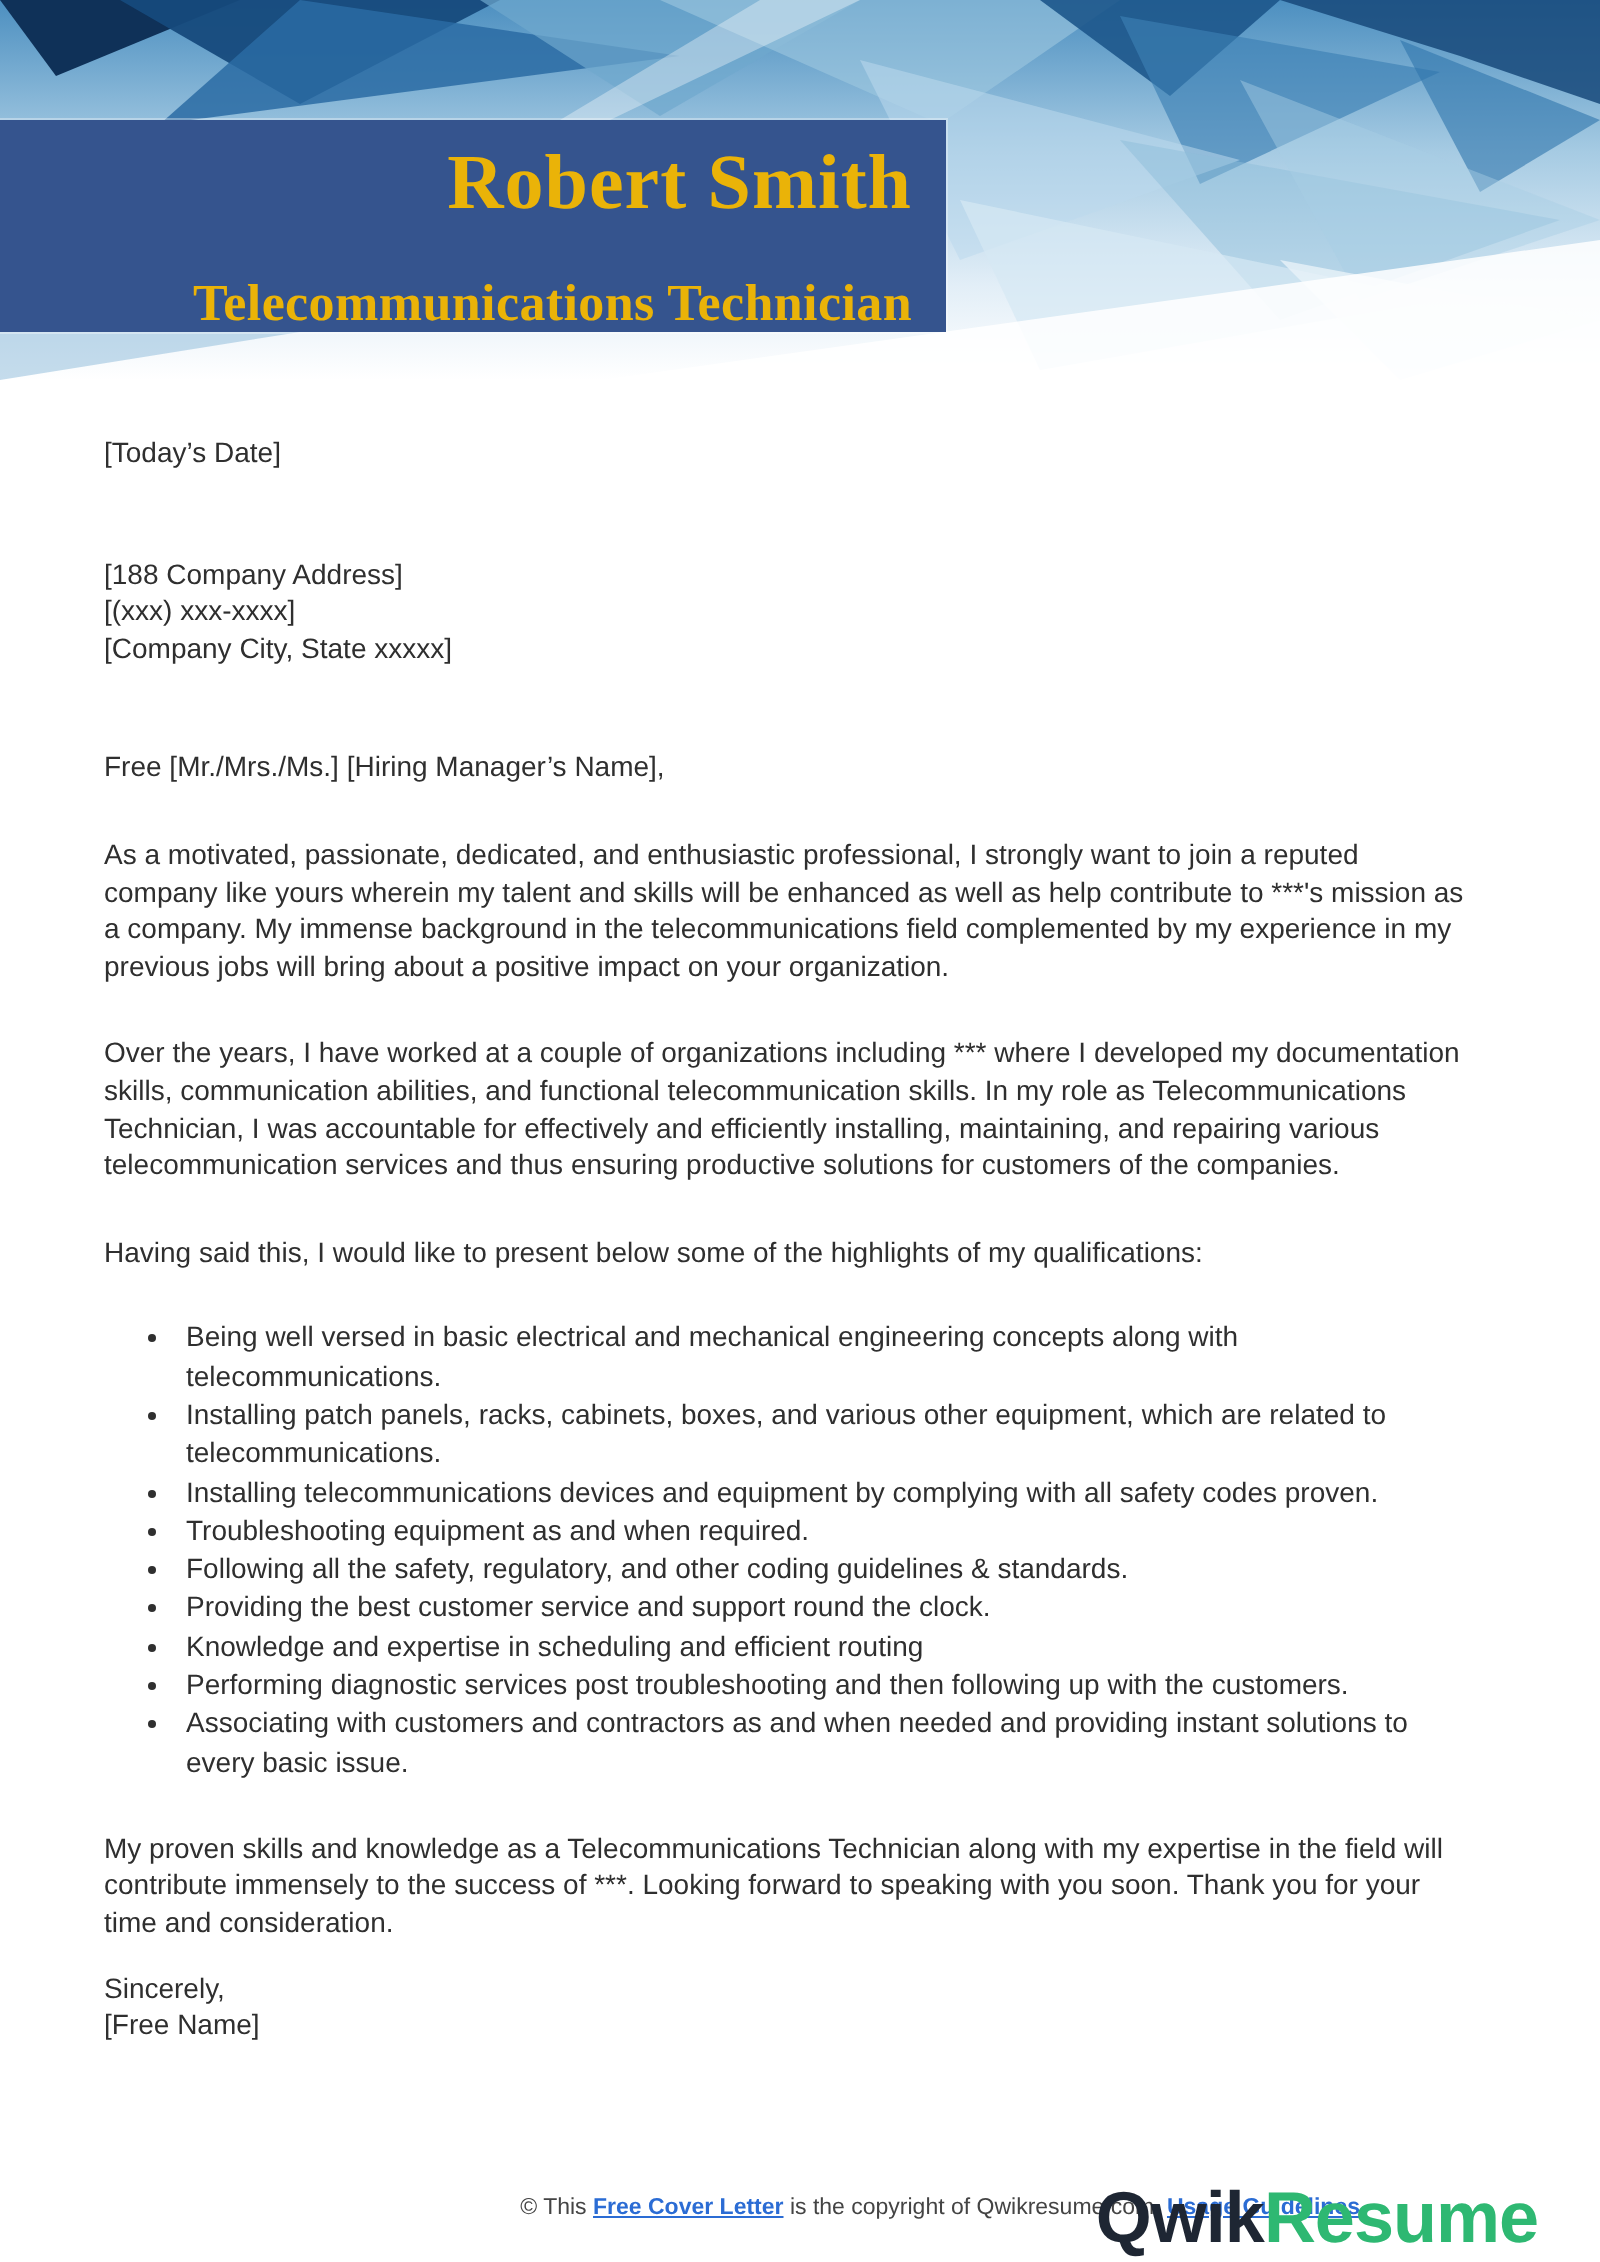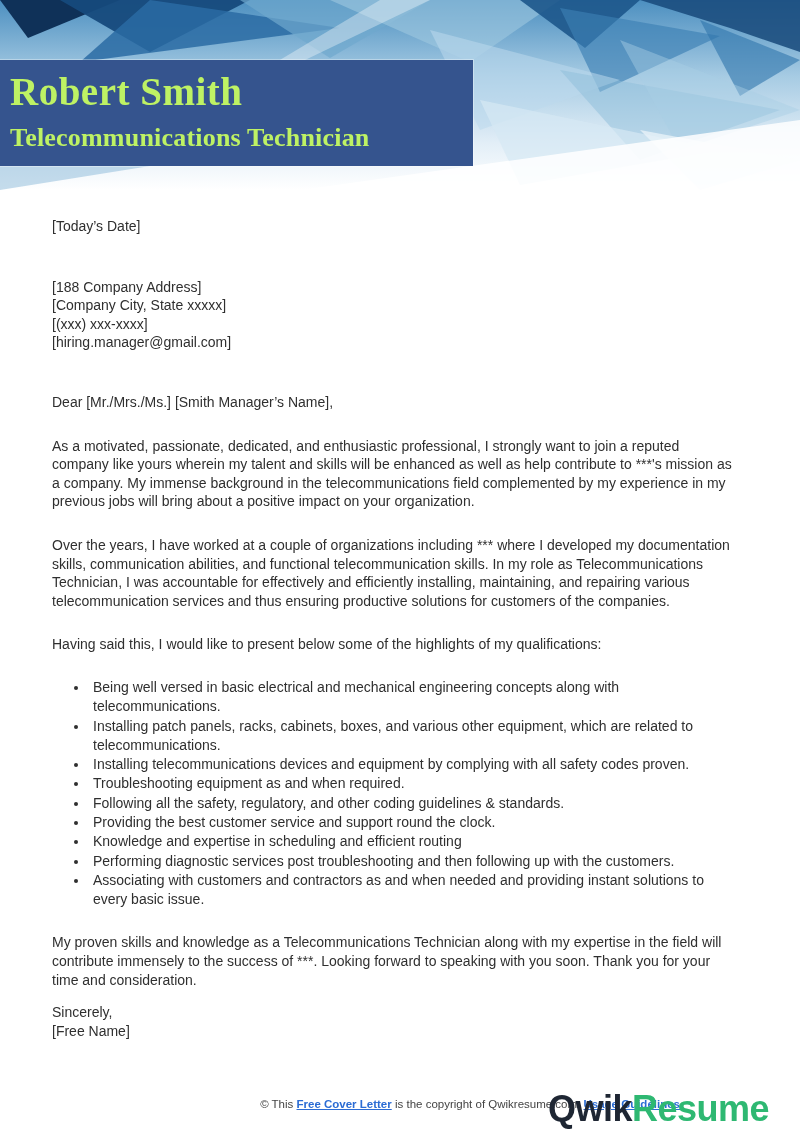--- a/index.html
+++ b/index.html
@@ -25,35 +25,36 @@
   .hero svg { position: absolute; top: 0; left: 0; display: block; }
 
   .name-banner {
     position: absolute;
     left: 0;
     top: 60px;
     width: 473px;
     height: 106px;
     background: #35548e;
     box-shadow: 0 0 0 1px rgba(255,255,255,0.35);
-    color: #bef264;
+    color: #eab308;
+    text-align: right;
     padding: 10px 17px 0 10px;
     font-family: "Liberation Serif", serif;
   }
   .name-banner .person-name {
     font-size: 39px;
     font-weight: bold;
     line-height: 44px;
     letter-spacing: 0.5px;
   }
   .name-banner .person-title {
     font-size: 26px;
     font-weight: bold;
     line-height: 36px;
-    margin-top: 6px;
+    margin-top: 20px;
     letter-spacing: 0.2px;
   }
 
   
   .letter {
     padding: 0 64px 0 52px;
     color: #2f2f2f;
     font-size: 14px;
     line-height: 18.6px;
   }
@@ -145,26 +146,25 @@
       <div class="person-title">Telecommunications Technician</div>
     </div>
   </div>
 
   <div class="letter">
 
     <div class="date-line">[Today’s Date]</div>
 
     <div class="address-block">
       <div>[188 Company Address]</div>
+      <div>[(xxx) xxx-xxxx]</div>
       <div>[Company City, State xxxxx]</div>
-      <div>[(xxx) xxx-xxxx]</div>
-      <div>[hiring.manager@gmail.com]</div>
     </div>
 
-    <div class="greeting">Dear [Mr./Mrs./Ms.] [Smith Manager’s Name],</div>
+    <div class="greeting">Free [Mr./Mrs./Ms.] [Hiring Manager’s Name],</div>
 
     <p class="para">As a motivated, passionate, dedicated, and enthusiastic professional, I strongly want to join a reputed company like yours wherein my talent and skills will be enhanced as well as help contribute to ***'s mission as a company. My immense background in the telecommunications field complemented by my experience in my previous jobs will bring about a positive impact on your organization.</p>
     <p class="para">Over the years, I have worked at a couple of organizations including *** where I developed my documentation skills, communication abilities, and functional telecommunication skills. In my role as Telecommunications Technician, I was accountable for effectively and efficiently installing, maintaining, and repairing various telecommunication services and thus ensuring productive solutions for customers of the companies.</p>
     <p class="para">Having said this, I would like to present below some of the highlights of my qualifications:</p>
 
     <ul class="qual-list">
       <li>Being well versed in basic electrical and mechanical engineering concepts along with telecommunications.</li>
       <li>Installing patch panels, racks, cabinets, boxes, and various other equipment, which are related to telecommunications.</li>
       <li>Installing telecommunications devices and equipment by complying with all safety codes proven.</li>
       <li>Troubleshooting equipment as and when required.</li>

